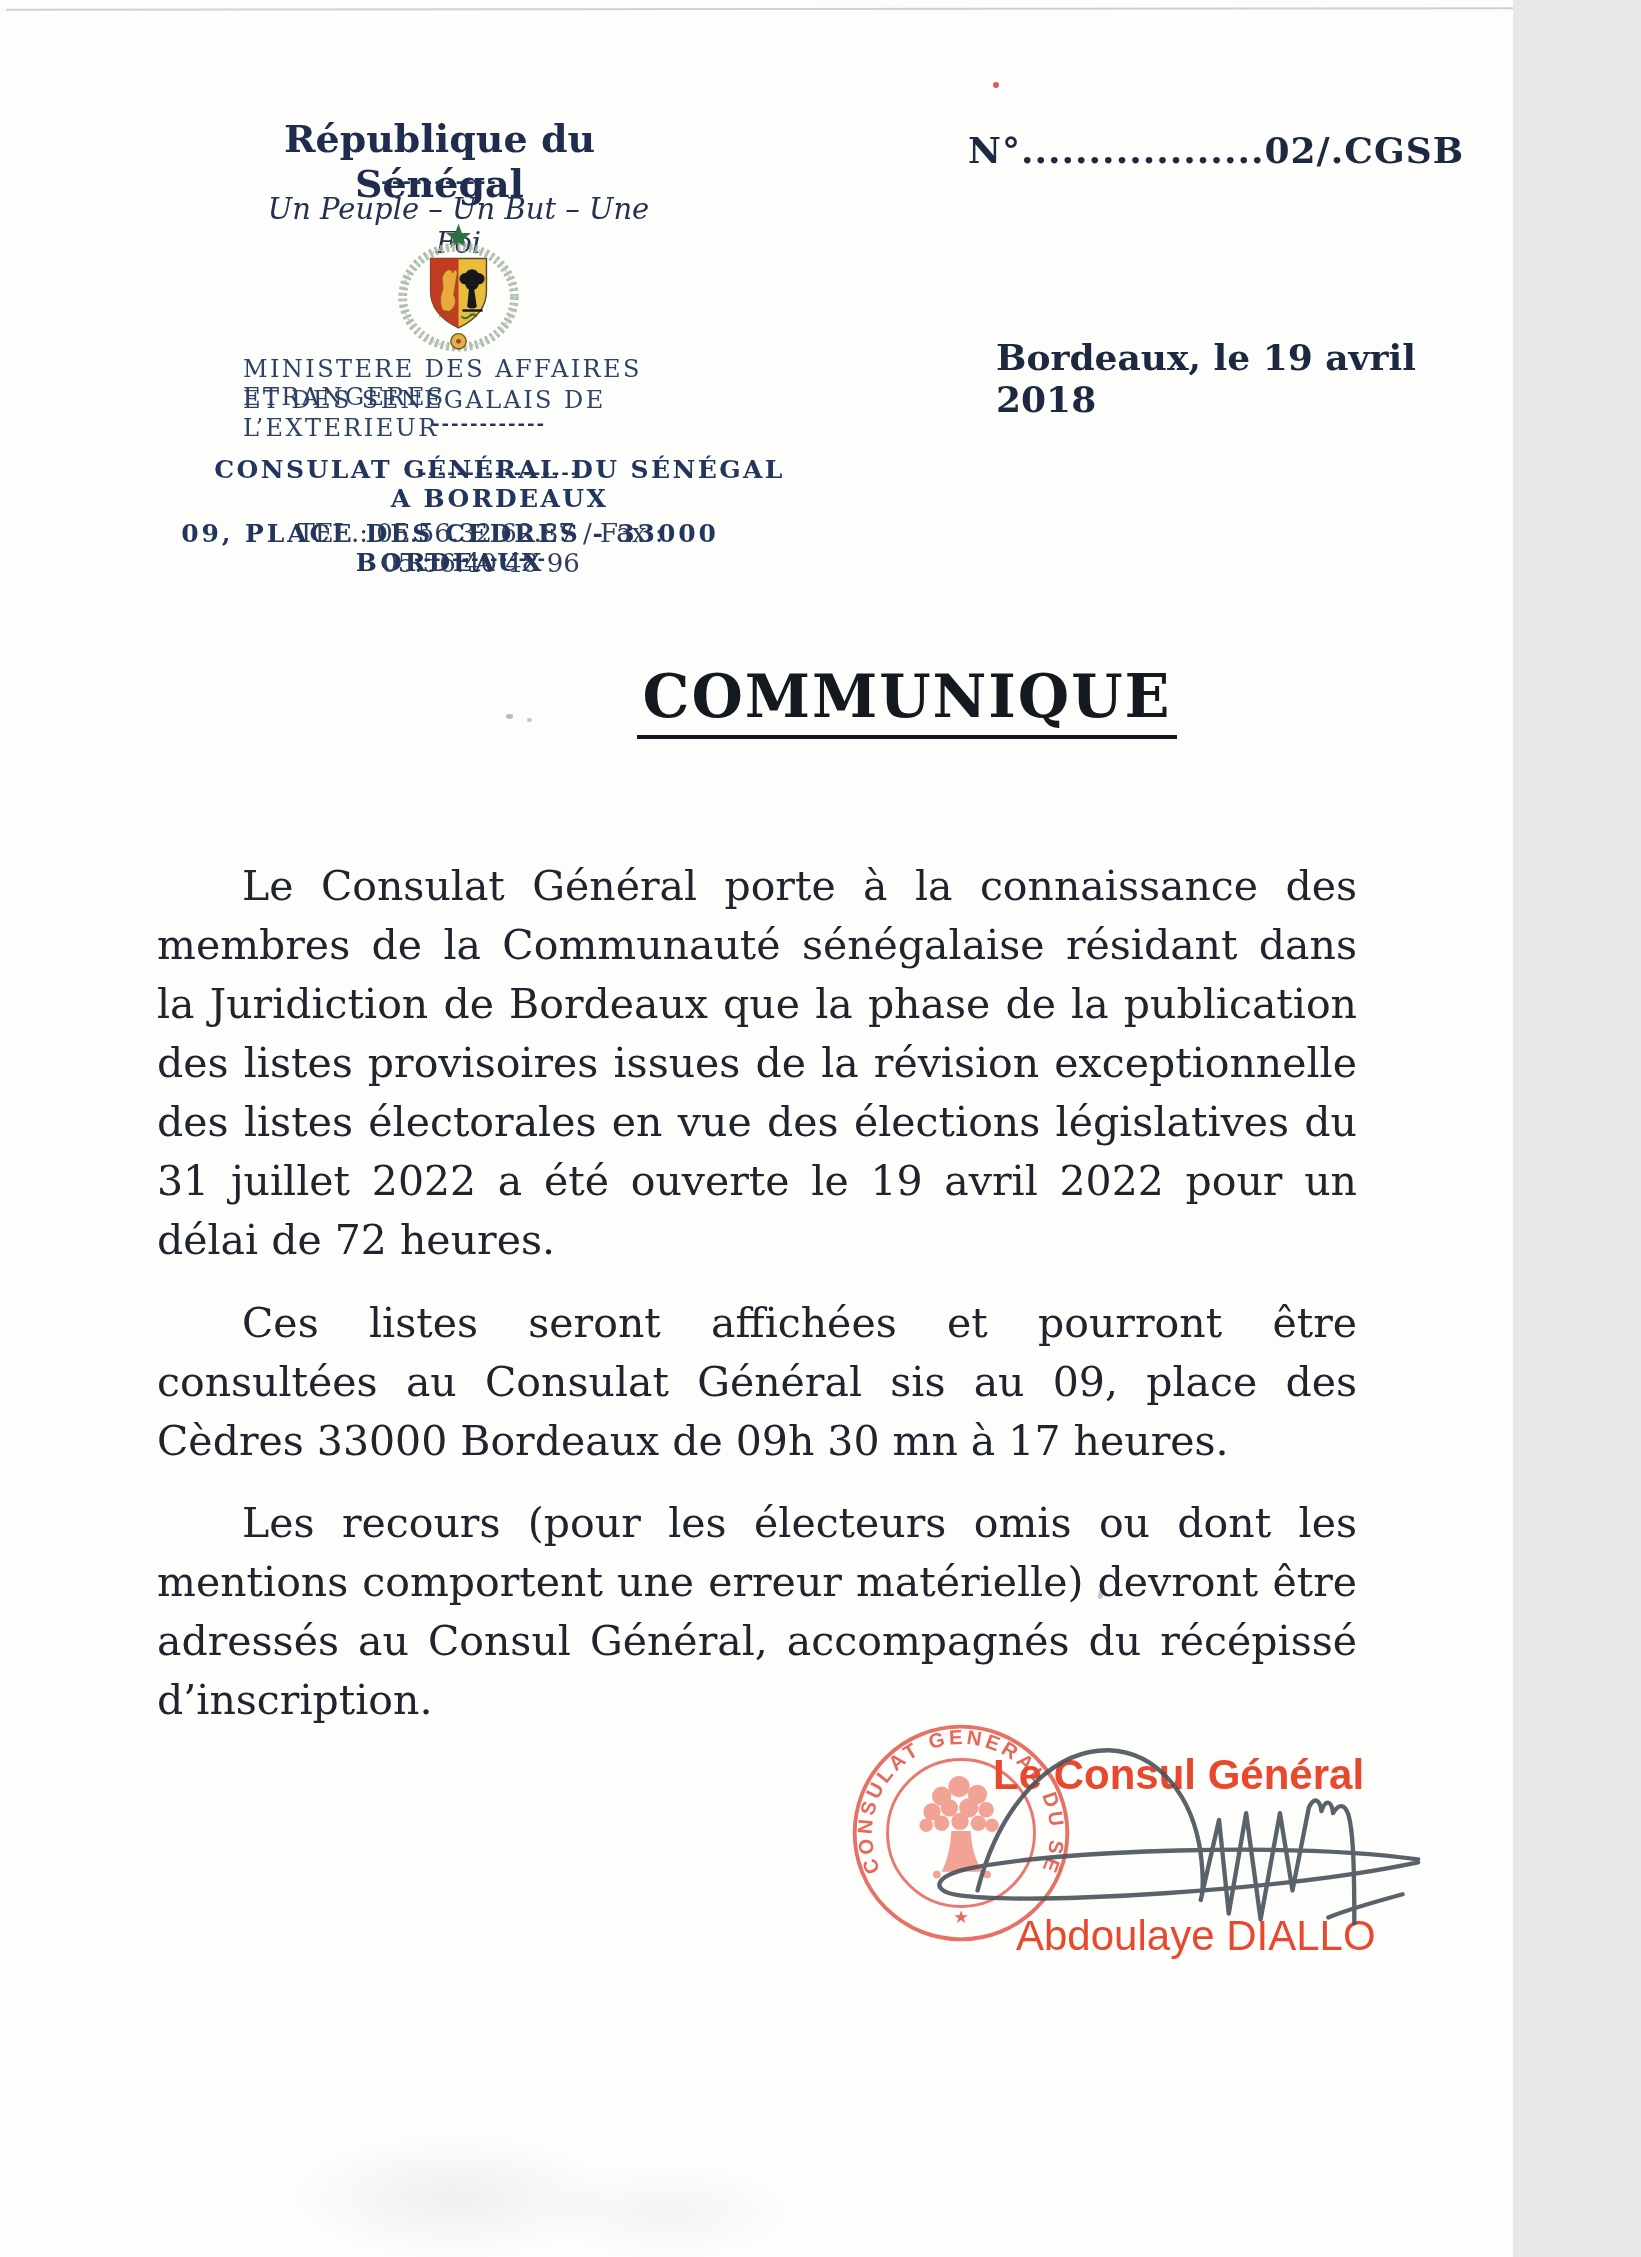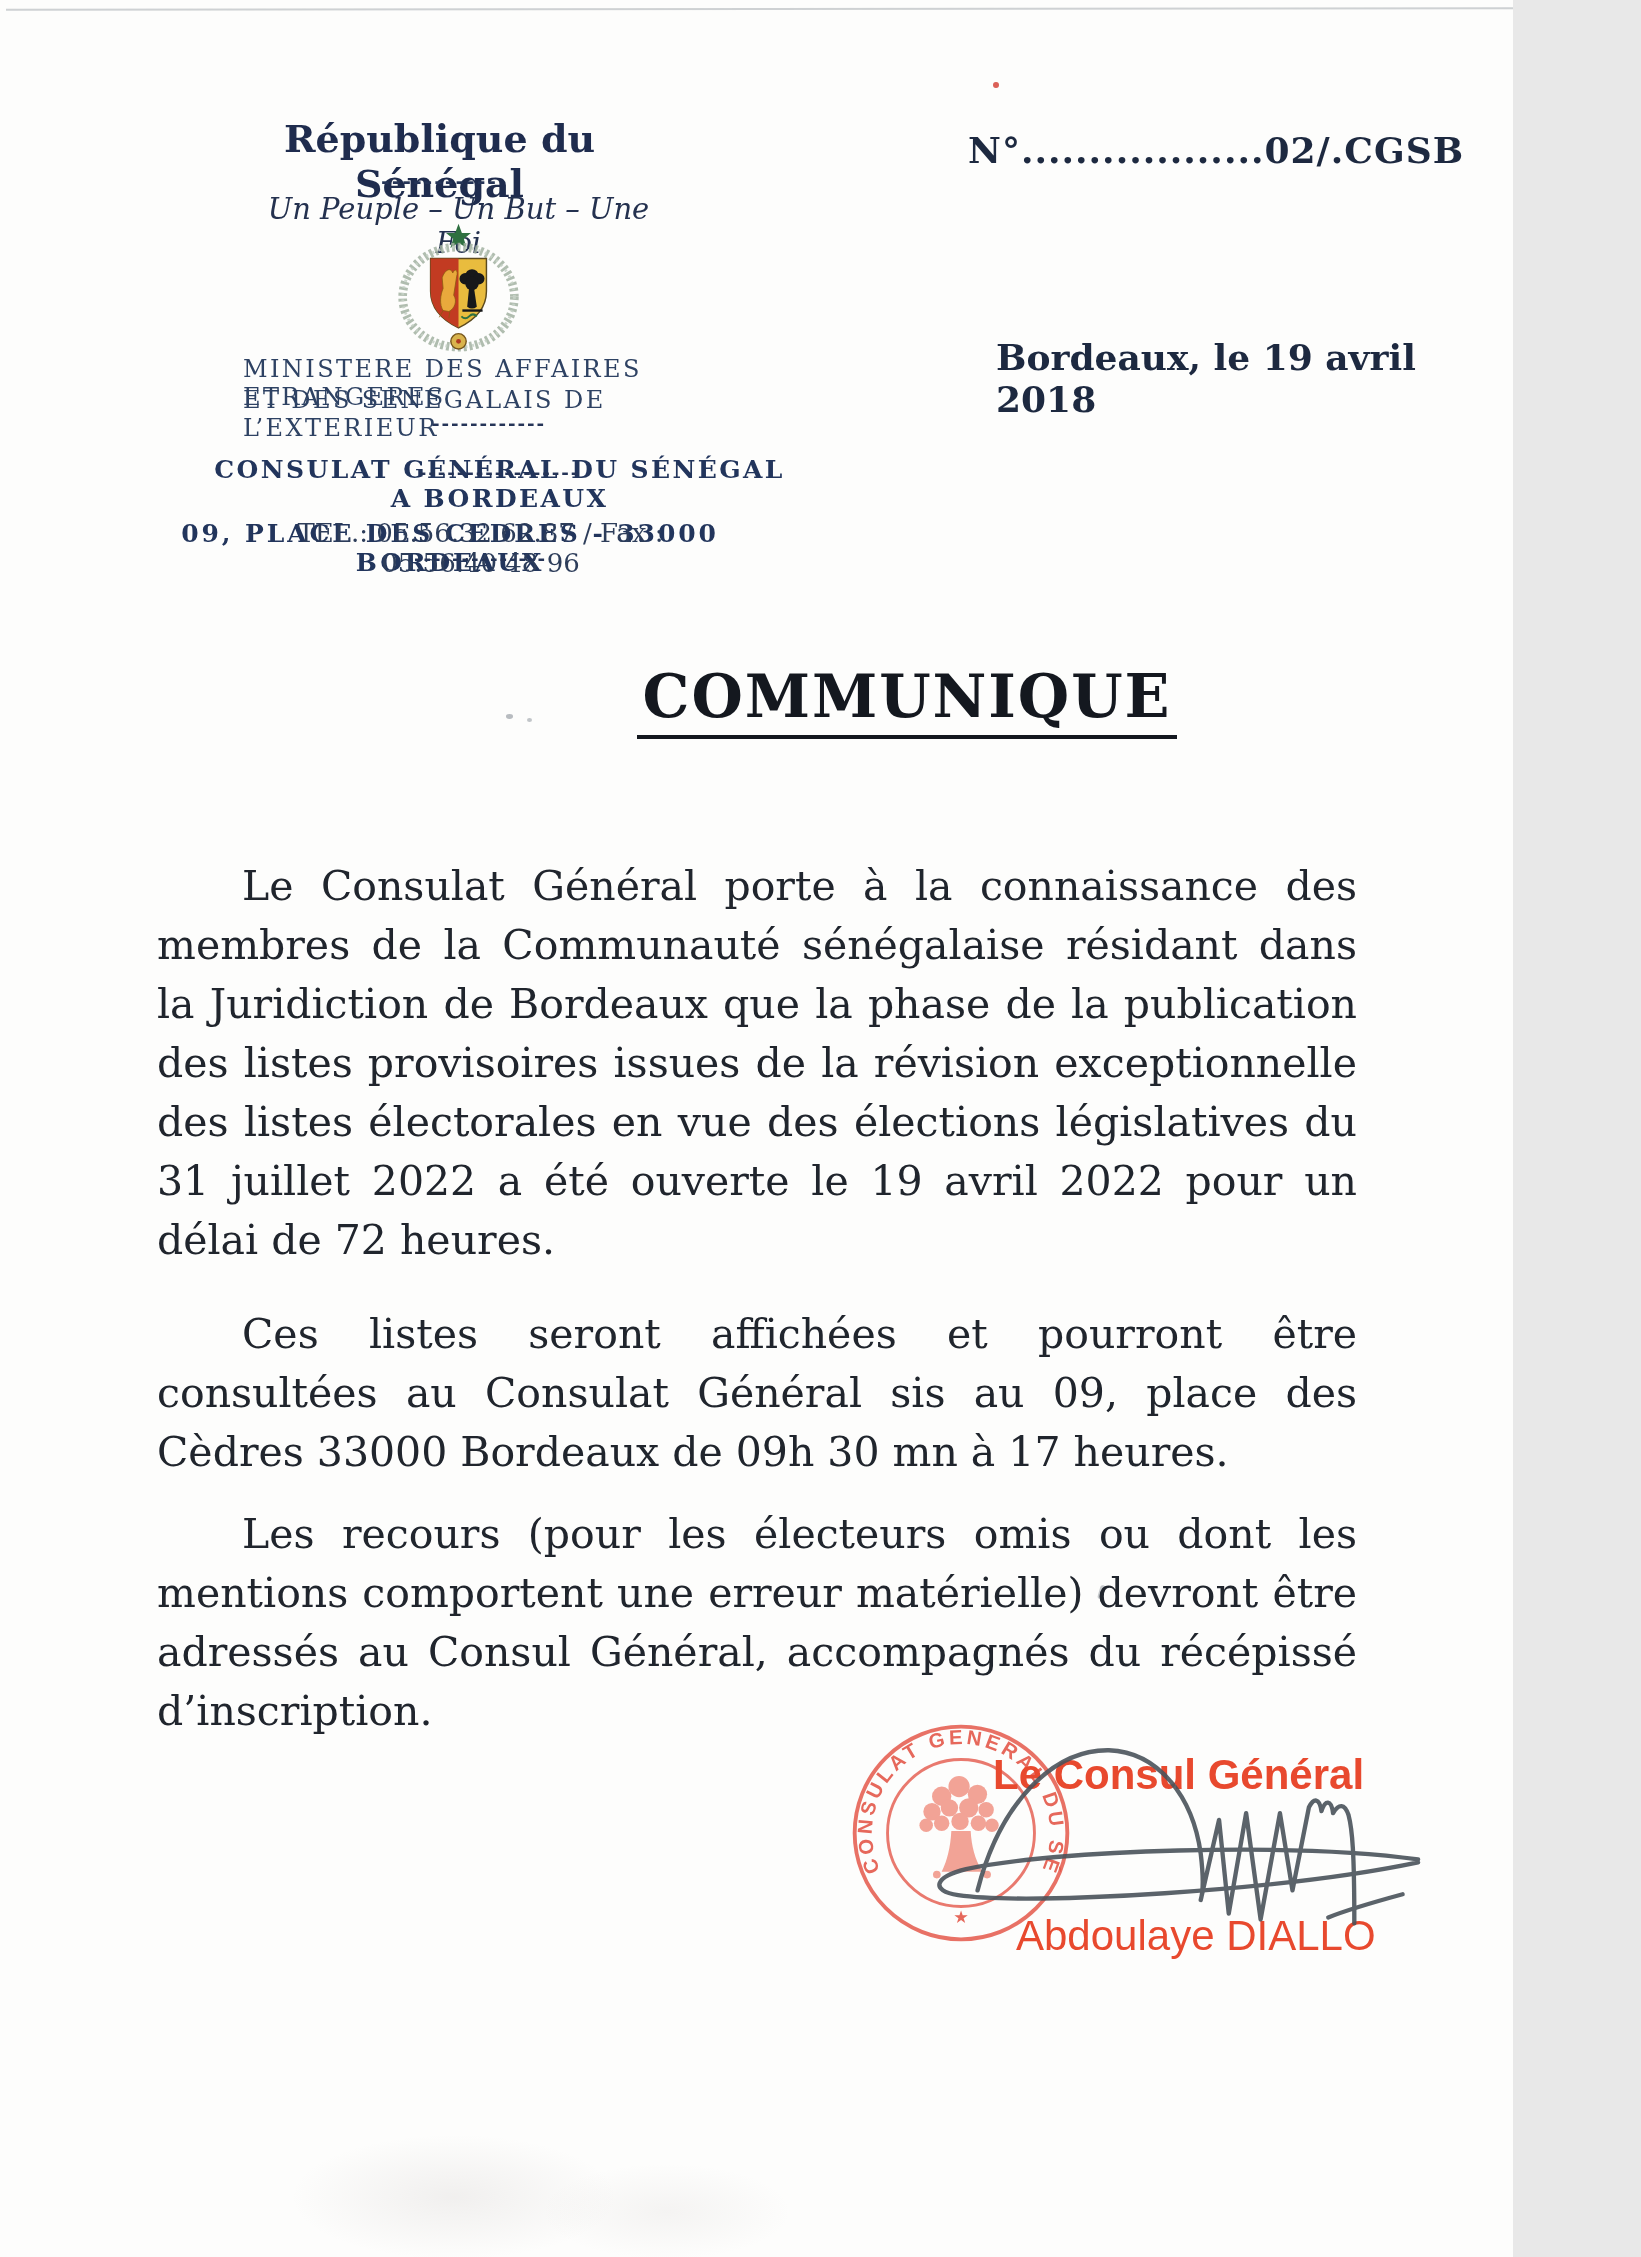--- a/index.html
+++ b/index.html
@@ -28,21 +28,21 @@
   
   .numline{left:968px;top:129px;font-size:36px;font-weight:bold;color:#1d2940;letter-spacing:1px;}
   .placedate{left:996px;top:336px;font-size:36px;font-weight:bold;color:#1d2940;}
   
   .title-wrap{left:183px;top:662px;width:1448px;text-align:center;}
   .title-wrap span{display:inline-block;font-size:59px;font-weight:bold;letter-spacing:1.9px;color:#14181f;
     border-bottom:4.8px solid #14181f;padding:0 5.8px 3.9px 5.8px;text-align:right;}
   
   .body-block{left:157px;top:857px;width:1200px;}
   .body-block p{margin:0;font-size:41px;line-height:59px;text-align:justify;text-indent:85px;color:#20252d;}
-  .body-block p.p1{margin-bottom:35px;}
+  .body-block p.p1{margin-bottom:24px;}
   .body-block p.p2{margin-bottom:23px;}
   
   .role{left:993px;top:1751px;font-family:"Liberation Sans","DejaVu Sans",sans-serif;
     font-size:42px;font-weight:bold;color:#e8492e;}
   .name{left:1016px;top:1912px;font-family:"Liberation Sans","DejaVu Sans",sans-serif;
     font-size:42px;color:#e8492e;}
   .stamp-svg{left:845px;top:1717px;}
   .sig-svg{left:908px;top:1728px;}
   .arms-svg{left:394px;top:218px;}
   .mark-apostrophe{width:4.8px;height:13.5px;background:#979ca3;opacity:.55;border-radius:2.9px;transform:rotate(16deg);}

